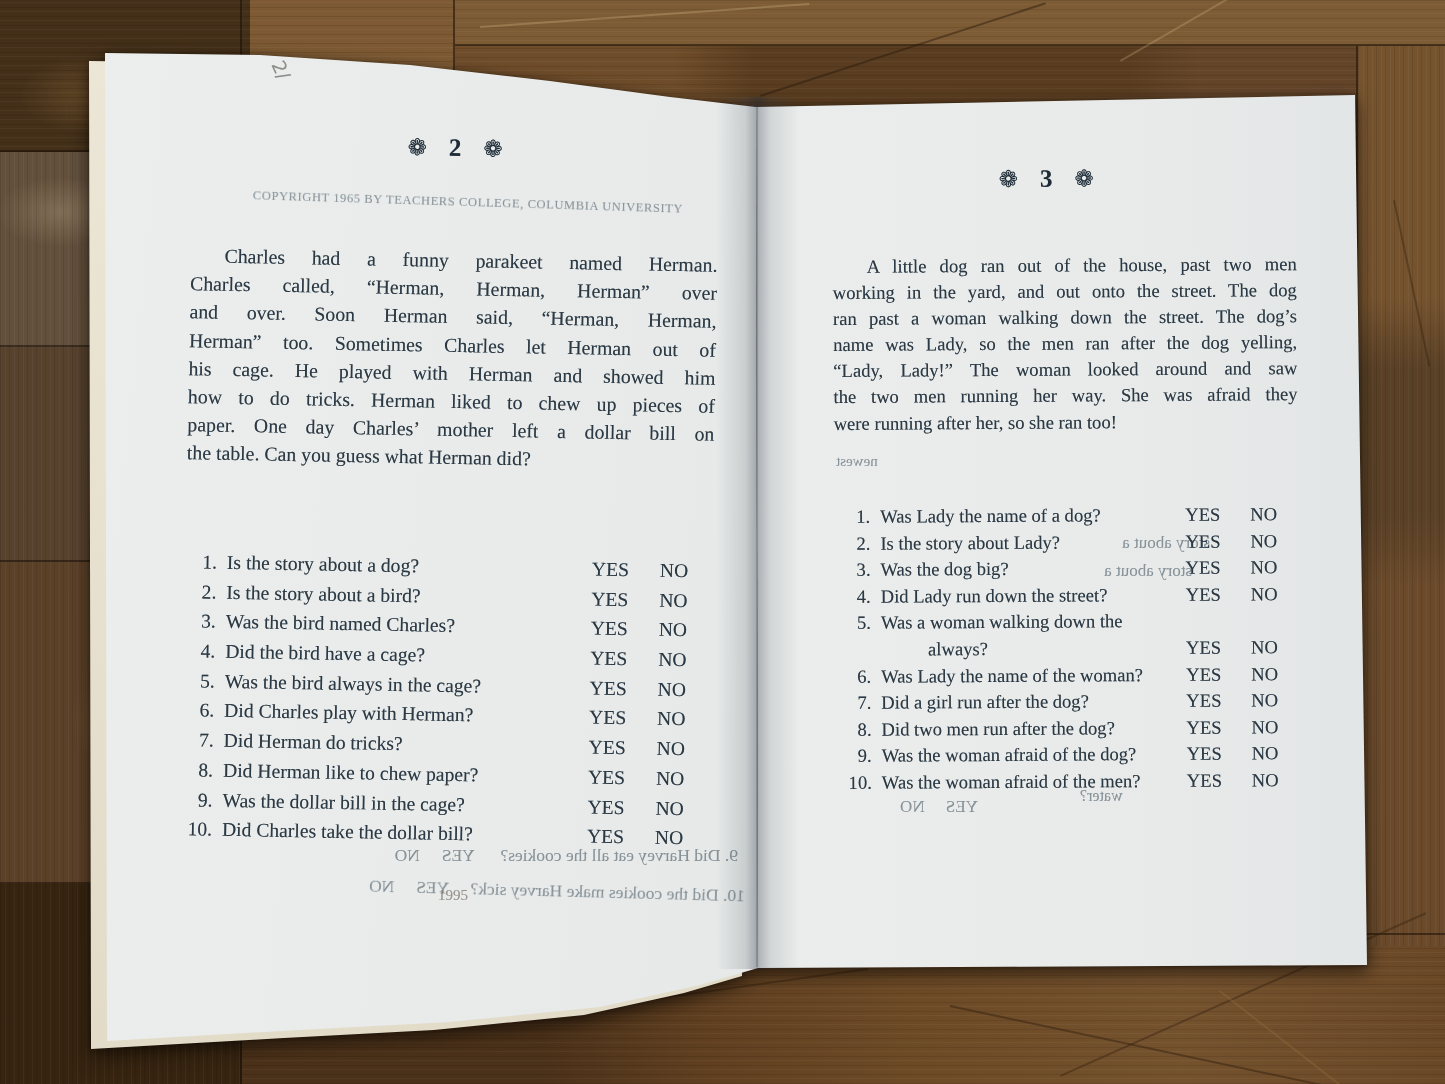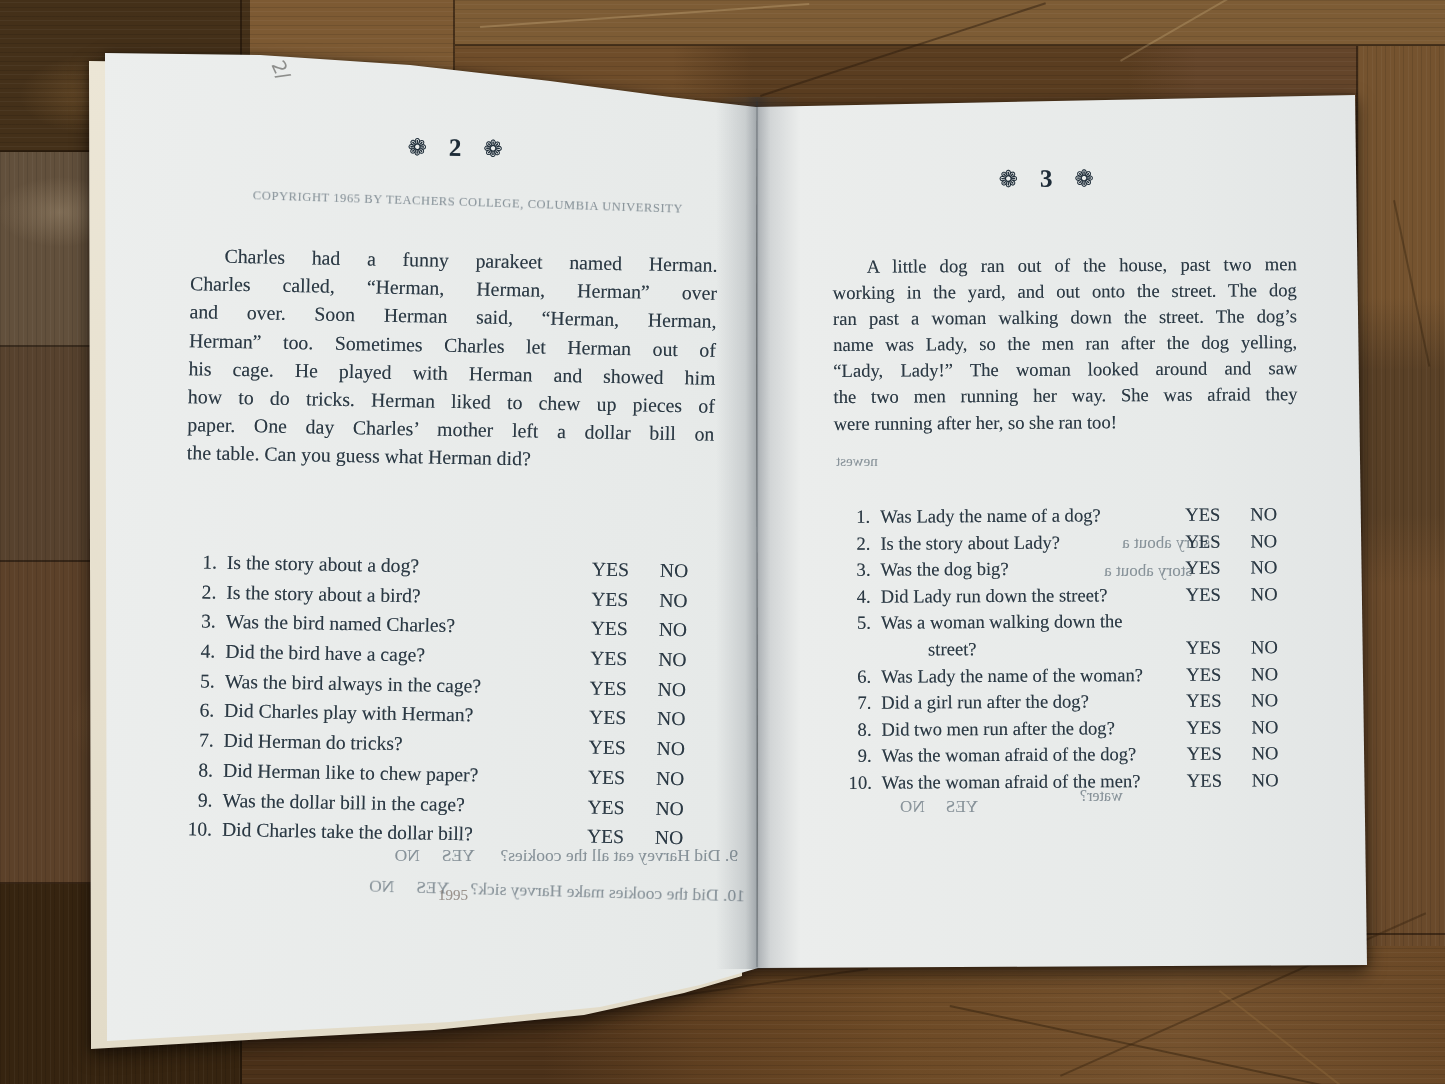--- a/index.html
+++ b/index.html
@@ -190,21 +190,21 @@
             <div class="story-line">“Lady, Lady!”  The woman looked around and saw</div>
             <div class="story-line">the two men running her way.  She was afraid they</div>
             <div class="story-line">were running after her, so she ran too!</div>
           </div>
         <div class="questions">
             <div class="q-row"><span class="q-num">1.</span><span class="q-text">Was Lady the name of a dog?</span><span class="q-yes">YES</span><span class="q-no">NO</span></div>
             <div class="q-row"><span class="q-num">2.</span><span class="q-text">Is the story about Lady?</span><span class="q-yes">YES</span><span class="q-no">NO</span></div>
             <div class="q-row"><span class="q-num">3.</span><span class="q-text">Was the dog big?</span><span class="q-yes">YES</span><span class="q-no">NO</span></div>
             <div class="q-row"><span class="q-num">4.</span><span class="q-text">Did Lady run down the street?</span><span class="q-yes">YES</span><span class="q-no">NO</span></div>
             <div class="q-row"><span class="q-num">5.</span><span class="q-text">Was a woman walking down the</span><span class="q-yes"></span><span class="q-no"></span></div>
-            <div class="q-row"><span class="q-num"></span><span class="q-text q-wrap2">street?</span><span class="q-yes">YES</span><span class="q-no">NO</span></div>
+            <div class="q-row"><span class="q-num"></span><span class="q-text q-wrap2">always?</span><span class="q-yes">YES</span><span class="q-no">NO</span></div>
             <div class="q-row"><span class="q-num">6.</span><span class="q-text">Was Lady the name of the woman?</span><span class="q-yes">YES</span><span class="q-no">NO</span></div>
             <div class="q-row"><span class="q-num">7.</span><span class="q-text">Did a girl run after the dog?</span><span class="q-yes">YES</span><span class="q-no">NO</span></div>
             <div class="q-row"><span class="q-num">8.</span><span class="q-text">Did two men run after the dog?</span><span class="q-yes">YES</span><span class="q-no">NO</span></div>
             <div class="q-row"><span class="q-num">9.</span><span class="q-text">Was the woman afraid of the dog?</span><span class="q-yes">YES</span><span class="q-no">NO</span></div>
             <div class="q-row"><span class="q-num">10.</span><span class="q-text">Was the woman afraid of the men?</span><span class="q-yes">YES</span><span class="q-no">NO</span></div>
           </div>
       </div>
     </div>
 
     <div class="gutter"></div>

